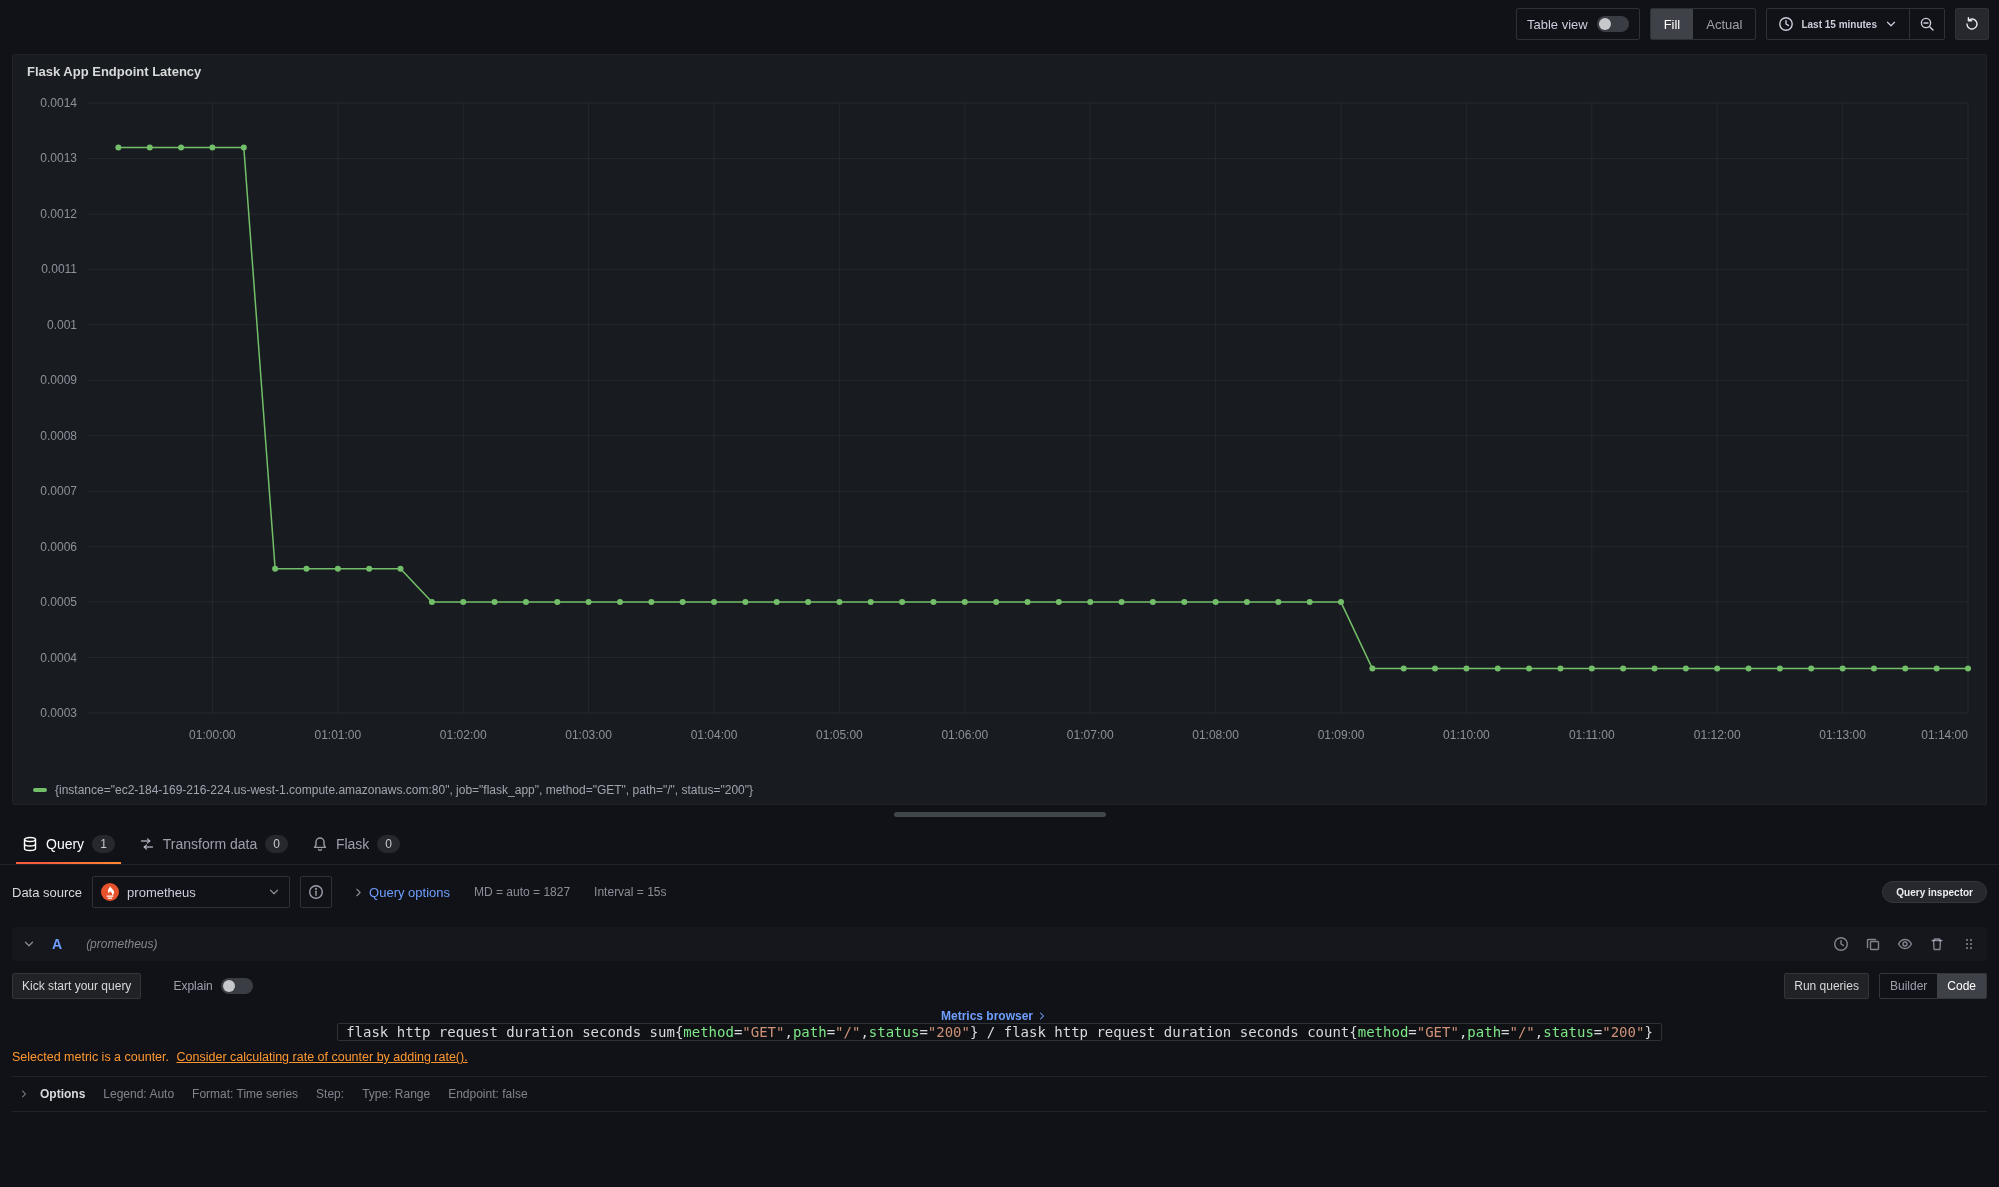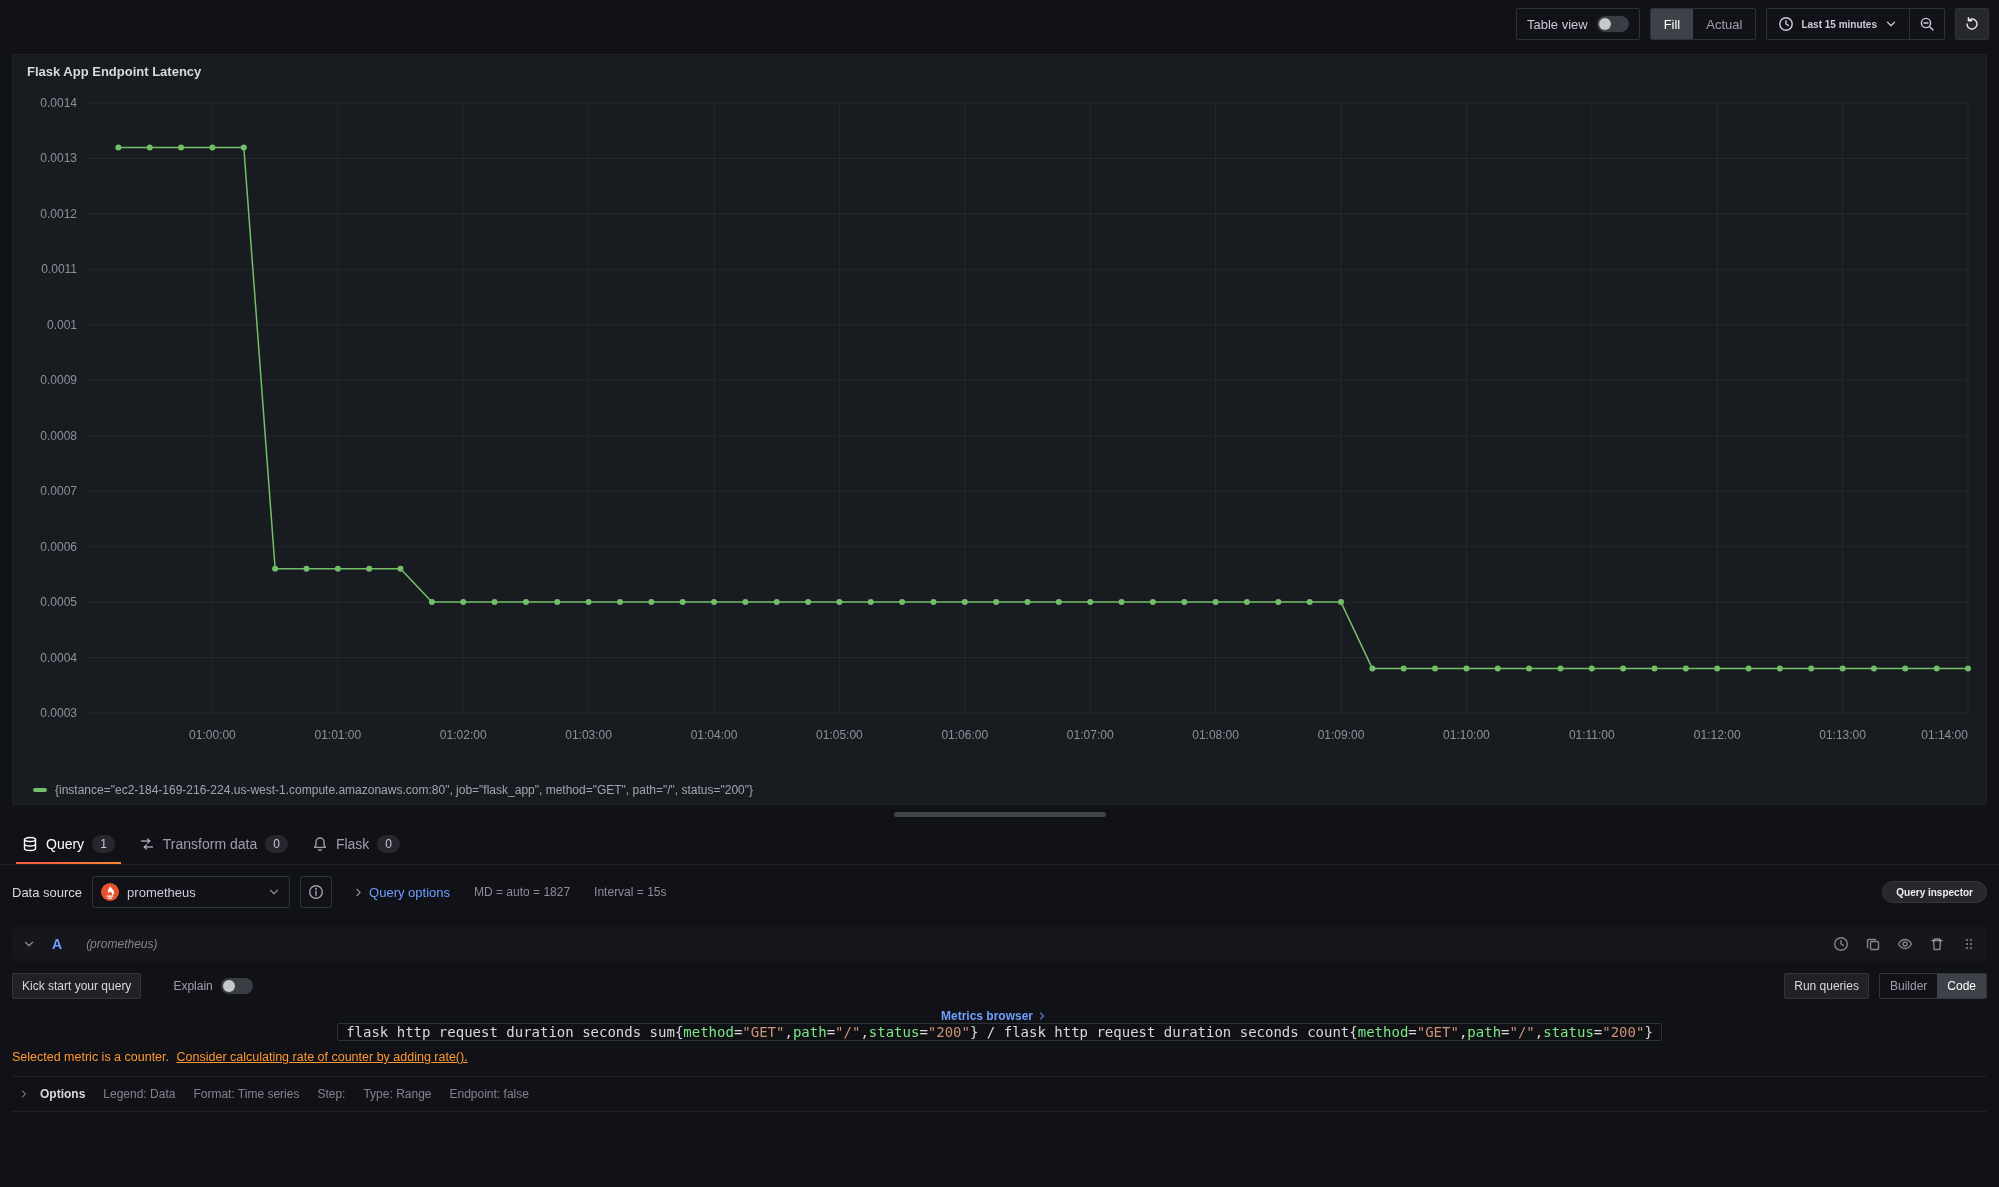--- a/index.html
+++ b/index.html
@@ -392,19 +392,19 @@
   <span class="warn-text">Selected metric is a counter.</span>
   <span class="warn-link">Consider calculating rate of counter by adding rate().</span>
 </div>
 
 <div class="options-wrap">
   <div class="options-row">
     <svg class="icon chev" width="12" height="12" viewBox="0 0 16 16">
         <polyline points="6,4 10,8 6,12"></polyline>
       </svg>
     <span class="options-label">Options</span>
-    <span class="meta">Legend: Data</span>
+    <span class="meta">Legend: Auto</span>
     <span class="meta">Format: Time series</span>
     <span class="meta">Step:</span>
     <span class="meta">Type: Range</span>
     <span class="meta">Endpoint: false</span>
   </div>
 </div>
 
 </body></html>

